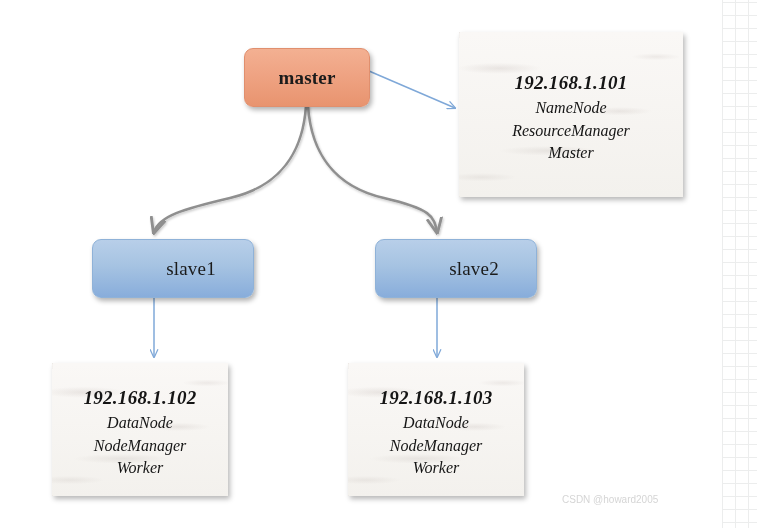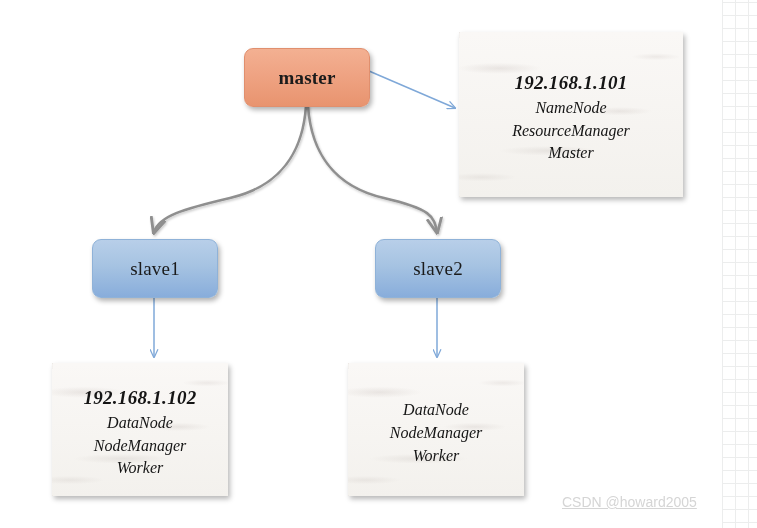--- a/index.html
+++ b/index.html
@@ -61,20 +61,21 @@
     height: 57px;
     background: linear-gradient(180deg, #f3b092 0%, #efa383 45%, #e8946f 100%);
     border: 1px solid #e08f6e;
     font-weight: bold;
   }
   .node-slave {
     width: 124px;
     height: 57px;
     background: linear-gradient(180deg, #b8cfe9 0%, #a6c3e2 45%, #88addb 100%);
     border: 1px solid #8fb2d8;
+    padding-left: 36px;
   }
   .node-slave1 { left: 92px;  top: 239px; }
   .node-slave2 { left: 375px; top: 239px; }
 
   
   .card {
     position: absolute;
     background-color: #f6f4f1;
     background-image:
       radial-gradient(ellipse 60px 8px at 18% 22%, rgba(160,145,140,.18), transparent 70%),
@@ -110,21 +111,21 @@
   .card-s1     { left: 52px;  top: 363px; width: 176px; height: 133px; }
   .card-s2     { left: 348px; top: 363px; width: 176px; height: 133px; }
 
   
   .watermark {
     position: absolute;
     font-family: "Liberation Sans", sans-serif;
     color: #d5d5d5;
     white-space: nowrap;
   }
-  .wm-1 { left: 562px; top: 494px; font-size: 14px; text-decoration: underline; }
+  .wm-1 { left: 562px; top: 494px; font-size: 10px; }
   .wm-2 { left: 602px; top: 507px; font-size: 15px; }
 </style>
 </head>
 <body>
 
 <div id="canvas">
 
   <div id="grid-strip"></div>
 
   <svg id="links" viewBox="0 0 757 528" xmlns="http://www.w3.org/2000/svg">
@@ -171,20 +172,21 @@
   </div>
 
   <div class="card card-s1">
     <div class="card-ip">192.168.1.102</div>
     <div class="card-line">DataNode</div>
     <div class="card-line">NodeManager</div>
     <div class="card-line">Worker</div>
   </div>
 
   <div class="card card-s2">
+    <div class="card-ip">192.168.1.103</div>
     <div class="card-line">DataNode</div>
     <div class="card-line">NodeManager</div>
     <div class="card-line">Worker</div>
   </div>
 
   <div class="watermark wm-1">CSDN @howard2005</div>
 
 </div>
 
 </body></html>

